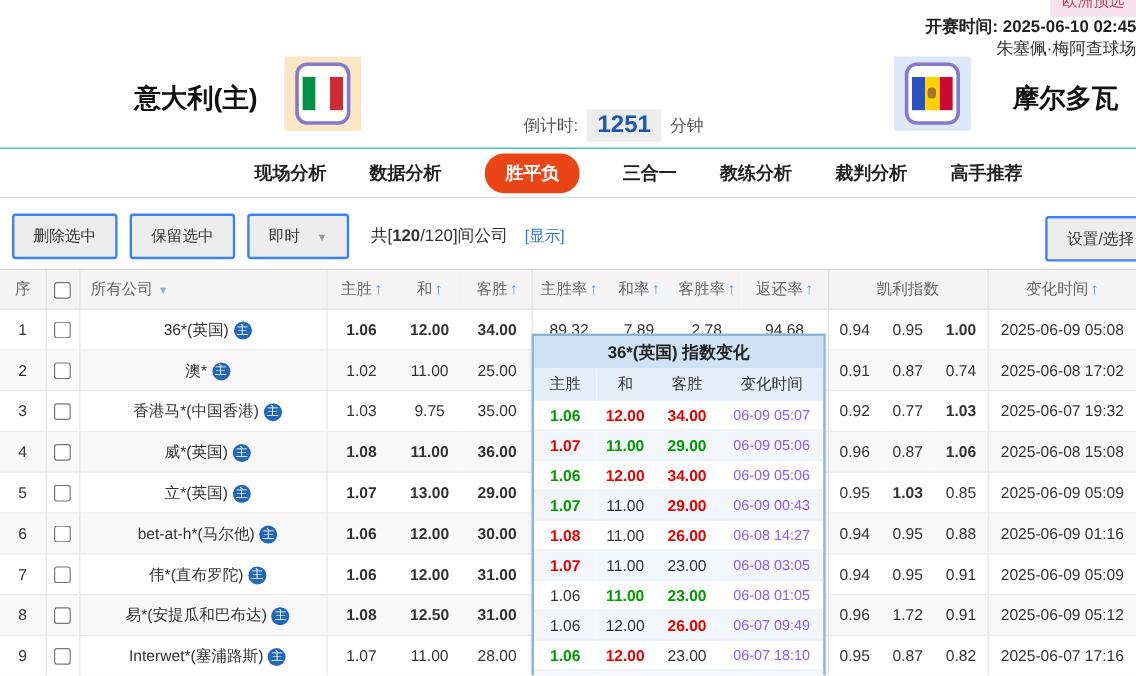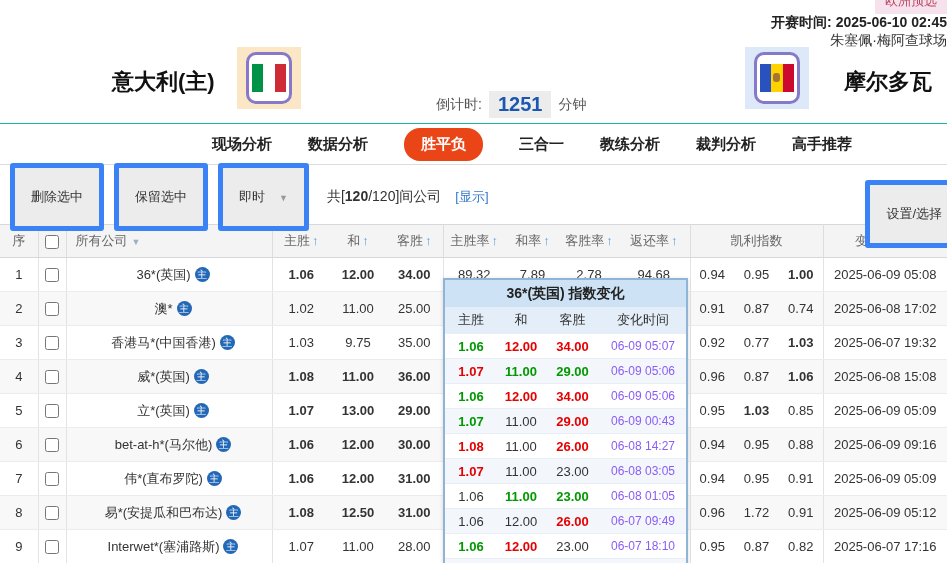--- a/index.html
+++ b/index.html
@@ -30,21 +30,21 @@
   .countdown{position:absolute;left:436px;top:34px;display:flex;align-items:center;gap:7px;font-size:14px;color:#555;margin-top:20px;}
   .cd-value{background:#ececec;color:#1b57b1;font-weight:bold;font-size:20px;padding:2px 9px;}
 
   
   .nav{height:40px;border-bottom:1px solid #dcdcdc;display:flex;align-items:center;gap:36px;padding-left:212px;font-size:15px;font-weight:bold;color:#222;}
   .nav-tab{cursor:pointer;white-space:nowrap;text-align:center;}
   .nav-tab.active{background:#ea4517;color:#fff;border-radius:16px;padding:7px 17px;}
 
   
   .toolbar{margin-top:14px;height:36px;display:flex;align-items:center;gap:10px;padding:0 10px;font-size:13px;position:relative;}
-  .tbtn{background:#ececec;border:5px solid #3b82f6;border-radius:3px;padding:20px 16px;font-size:13px;color:#333;cursor:pointer;white-space:nowrap;}
+  .tbtn{background:#ececec;border:2px solid #3b82f6;border-radius:3px;padding:8px 16px;font-size:13px;color:#333;cursor:pointer;white-space:nowrap;}
   .tbtn .caret{color:#999;font-size:9px;margin-left:14px;}
   .tbtn.filter .caret{margin-left:5px;}
   .count{margin-left:8px;font-size:14px;color:#333;}
   .count b{font-weight:bold;}
   .show-link{color:#3377cc;margin-left:4px;cursor:pointer;}
   .settings-btn{position:absolute;right:-16px;top:1px;}
 
   
   table.odds{width:947px;border-collapse:collapse;table-layout:fixed;margin-top:9px;font-size:13px;}
   table.odds th{height:30px;background:#f4f4f4;color:#666;font-weight:normal;border-top:1px solid #d8d8d8;border-bottom:1px solid #d8d8d8;white-space:nowrap;overflow:hidden;}
@@ -252,21 +252,21 @@
           <td class="r">1.06</td>
           <td class="g">12.00</td>
           <td class="g c-away">30.00</td>
           <td class=""></td>
           <td class=""></td>
           <td class=""></td>
           <td class="c-r4"></td>
           <td class="">0.94</td>
           <td class="">0.95</td>
           <td class=" c-k3">0.88</td>
-          <td>2025-06-09 09:16</td>
+          <td>2025-06-09 01:16</td>
         </tr>
         <tr>
           <td class="c-seq">7</td>
           <td class="c-cb"><input type="checkbox" style=""></td>
           <td class="c-comp">伟*(直布罗陀)<span class="comp-icon">主</span></td>
           <td class="r">1.06</td>
           <td class="r">12.00</td>
           <td class="g c-away">31.00</td>
           <td class=""></td>
           <td class=""></td>

